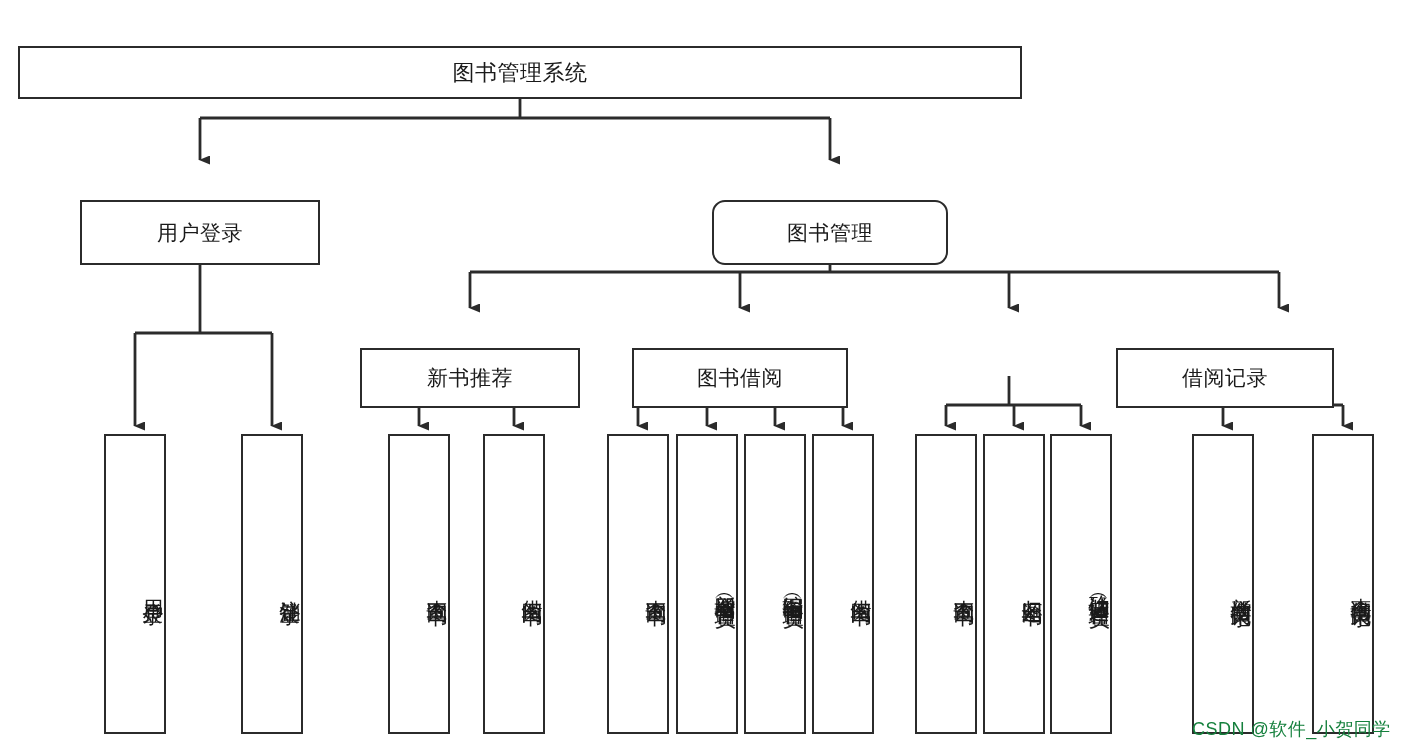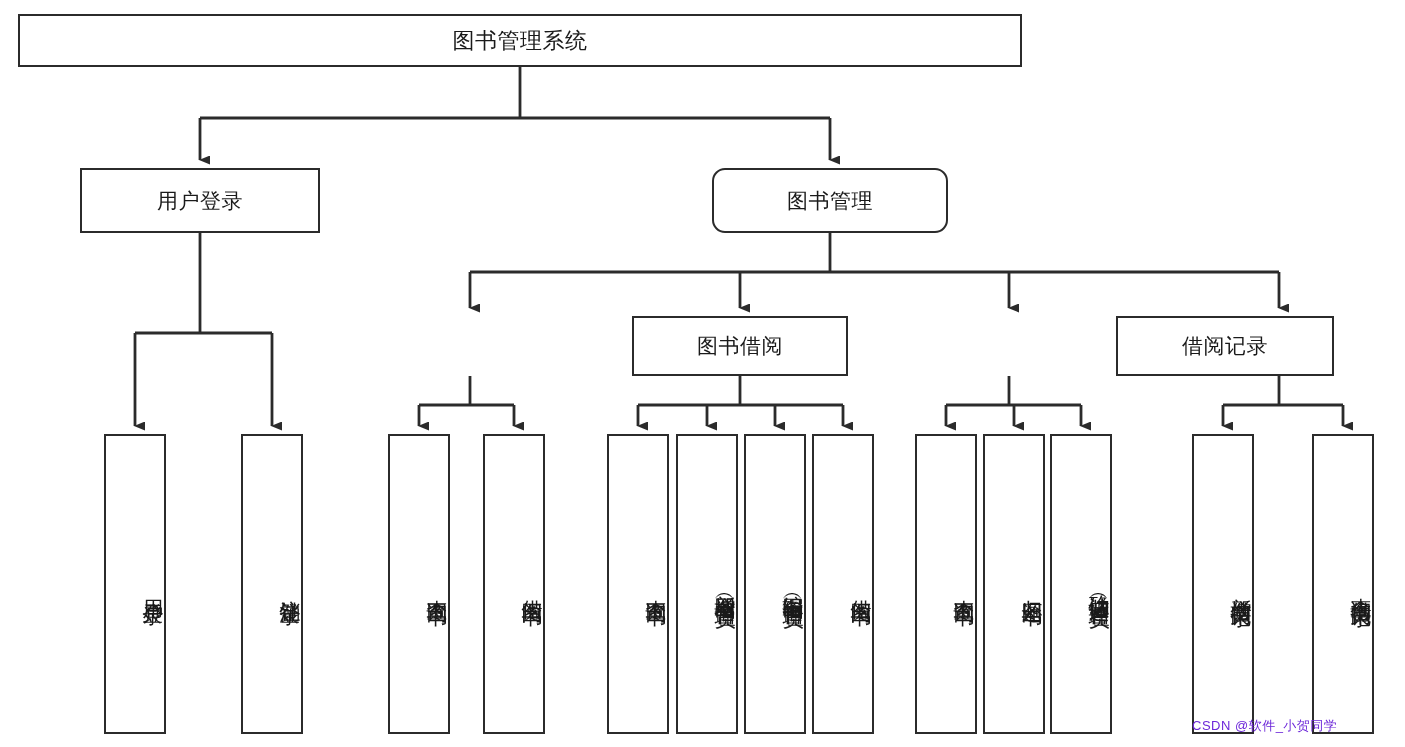--- a/index.html
+++ b/index.html
@@ -33,20 +33,21 @@
     background: #ffffff;
     display: flex;
     align-items: center;
     justify-content: center;
     color: #1a1a1a;
   }
   .node-h {
     font-size: 21px;
     letter-spacing: 0.5px;
     white-space: nowrap;
+    margin-top: 32px;
   }
   .node-root {
     font-size: 22px;
   }
   .node-v {
     writing-mode: vertical-rl;
     text-orientation: upright;
     font-size: 21px;
     line-height: 1.08;
     letter-spacing: 2px;
@@ -55,22 +56,22 @@
     padding-top: 6px;
     text-align: center;
   }
   .node-v .vtext {
     writing-mode: vertical-rl;
     text-orientation: upright;
     display: block;
   }
   .watermark {
     position: absolute;
-    font-size: 13px;
-    color: #6d28d9;
+    font-size: 18px;
+    color: #15803d;
     white-space: nowrap;
     letter-spacing: 0.5px;
   }
 </style>
 </head>
 <body>
 
 <div id="canvas">
 
   <svg id="edges" viewBox="0 0 1405 747" xmlns="http://www.w3.org/2000/svg">
@@ -127,20 +128,23 @@
     <span>图书管理系统</span>
   </div>
 
   <div class="node node-h" style="left:80px; top:168px; width:240px; height:65px;">
     <span>用户登录</span>
   </div>
   <div class="node node-h" style="left:712px; top:168px; width:236px; height:65px;border-radius:13px;">
     <span>图书管理</span>
   </div>
 
+  <div class="node node-h" style="left:360px; top:316px; width:220px; height:60px;">
+    <span>新书推荐</span>
+  </div>
   <div class="node node-h" style="left:632px; top:316px; width:216px; height:60px;">
     <span>图书借阅</span>
   </div>
   <div class="node node-h" style="left:1116px; top:316px; width:218px; height:60px;">
     <span>借阅记录</span>
   </div>
 
   <div class="node node-v" style="left:104px; top:434px; width:62px; height:300px;">
     <span class="vtext">用户登录</span>
   </div>

